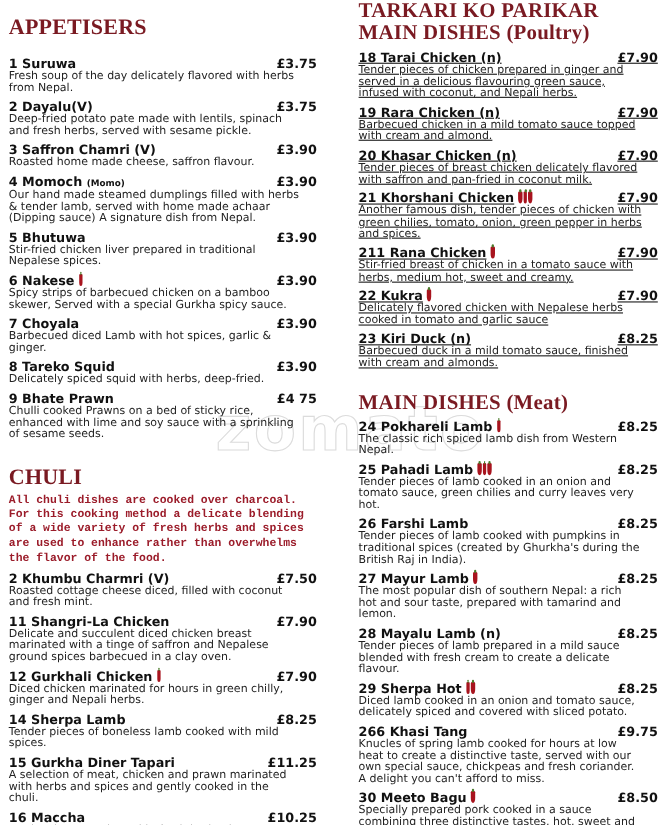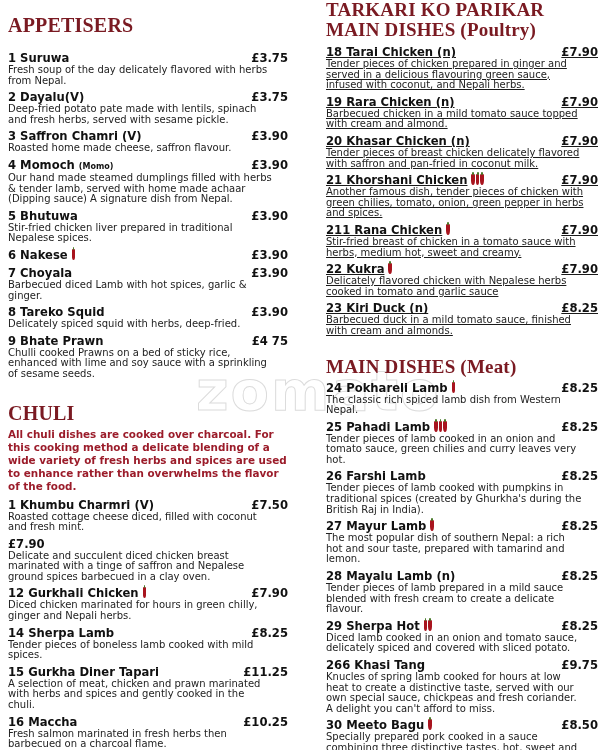--- a/index.html
+++ b/index.html
@@ -16,20 +16,21 @@
     letter-spacing: 0.2px;
   }
   .col-left .heading { font-size: 20px; line-height: 22px; }
   .col-right .heading { font-size: 19px; line-height: 20px; }
   .note {
     color: #9b1c2a;
     font-size: 10.4px;
     line-height: 13.2px;
     font-weight: bold;
     margin-top: 4px;
+    font-family: Liberation Mono, monospace;
   }
   .item { position: relative; margin-top: 5px; }
   .item-head { display: flex; justify-content: space-between; align-items: baseline; }
   .item-name { font-weight: bold; font-size: 11.6px; line-height: 13px; color: #111; white-space: nowrap; }
   .item-name small { font-size: 8px; font-weight: bold; }
   .item-price { font-weight: bold; font-size: 11.6px; line-height: 13px; color: #111; white-space: nowrap; }
   .item-desc { font-size: 10px; line-height: 10.6px; color: #222; padding-right: 14px; }
   .chili { display: inline-flex; gap: 1px; margin-left: 4px; vertical-align: -1px; }
   .chili i {
     display: inline-block; width: 3.5px; height: 11px; background: #a8141e;
@@ -91,20 +92,21 @@
             </div>
             <div class="item-desc">Stir-fried chicken liver prepared in traditional Nepalese spices.</div>
           </div>
           <div class="item">
             <div class="item-head">
               <span class="item-name"><span>6 Nakese</span><span class="chili">
                   <i></i>
                 </span></span>
               <span class="item-price">£3.90</span>
             </div>
+            <div class="item-desc">Spicy strips of barbecued chicken on a bamboo skewer, Served with a special Gurkha spicy sauce.</div>
           </div>
           <div class="item">
             <div class="item-head">
               <span class="item-name"><span>7 Choyala</span></span>
               <span class="item-price">£3.90</span>
             </div>
             <div class="item-desc">Barbecued diced Lamb with hot spices, garlic &amp; ginger.</div>
           </div>
           <div class="item">
             <div class="item-head">
@@ -121,27 +123,28 @@
             <div class="item-desc">Chulli cooked Prawns on a bed of sticky rice, enhanced with lime and soy sauce with a sprinkling of sesame seeds.</div>
           </div>
         </div>
     </section>
     <section style="margin-top:22px;">
       <h2 class="heading">CHULI</h2>
       <p class="note">All chuli dishes are cooked over charcoal. For this cooking method a delicate blending of a wide variety of fresh herbs and spices are used to enhance rather than overwhelms the flavor of the food.</p>
       <div>
           <div class="item">
             <div class="item-head">
-              <span class="item-name"><span>1 Khumbu Charmri (V)</span></span>
+              <span class="item-name"><span>2 Khumbu Charmri (V)</span></span>
               <span class="item-price">£7.50</span>
             </div>
             <div class="item-desc">Roasted cottage cheese diced, filled with coconut and fresh mint.</div>
           </div>
           <div class="item">
             <div class="item-head">
+              <span class="item-name"><span>11 Shangri-La Chicken</span></span>
               <span class="item-price">£7.90</span>
             </div>
             <div class="item-desc">Delicate and succulent diced chicken breast marinated with a tinge of saffron and Nepalese ground spices barbecued in a clay oven.</div>
           </div>
           <div class="item">
             <div class="item-head">
               <span class="item-name"><span>12 Gurkhali Chicken</span><span class="chili">
                   <i></i>
                 </span></span>
               <span class="item-price">£7.90</span>

